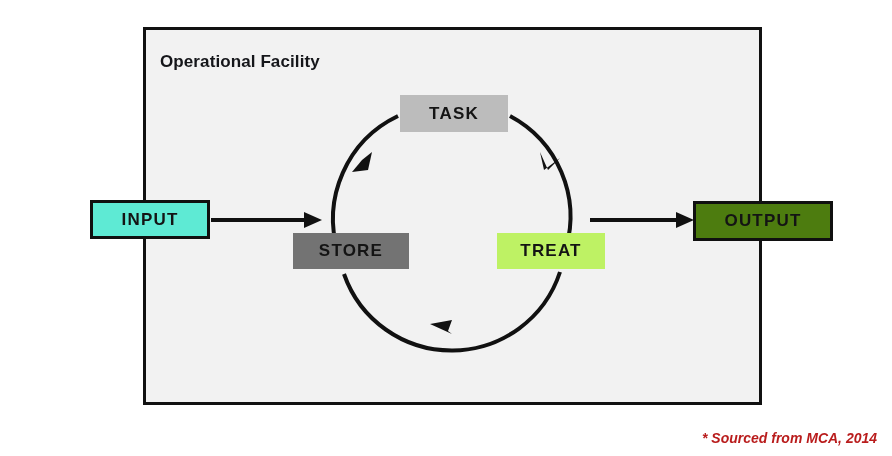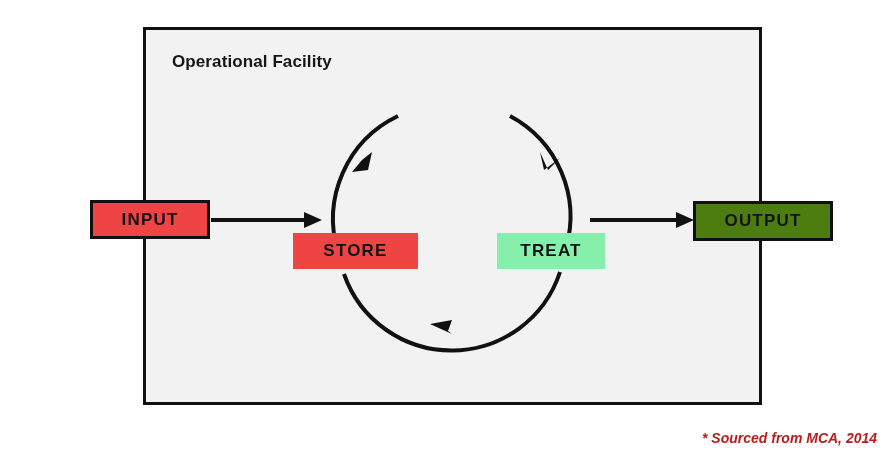--- a/index.html
+++ b/index.html
@@ -22,21 +22,21 @@
     left: 143px;
     top: 27px;
     width: 619px;
     height: 378px;
     background: #f2f2f2;
     border: 3px solid #111111;
     box-sizing: border-box;
   }
   #facility-title {
     position: absolute;
-    left: 172px;
+    left: 160px;
     top: 52px;
     font-size: 17px;
     font-weight: bold;
     color: #15161a;
     letter-spacing: 0.1px;
     white-space: nowrap;
   }
 
   
   #diagram-svg {
@@ -57,21 +57,21 @@
     font-weight: bold;
     color: #141414;
     box-sizing: border-box;
     letter-spacing: 1.2px;
   }
   #node-input {
     left: 90px;
     top: 200px;
     width: 120px;
     height: 39px;
-    background: #ef4444;
+    background: #5eead4;
     border: 3px solid #101010;
     font-size: 17px;
   }
   #node-output {
     left: 693px;
     top: 201px;
     width: 140px;
     height: 40px;
     background: #4d7c0f;
     border: 3px solid #101010;
@@ -81,31 +81,31 @@
     left: 400px;
     top: 95px;
     width: 108px;
     height: 37px;
     background: #bcbcbc;
     font-size: 17px;
   }
   #node-store {
     left: 293px;
     top: 233px;
-    width: 125px;
+    width: 116px;
     height: 36px;
-    background: #ef4444;
+    background: #737373;
     font-size: 17px;
   }
   #node-treat {
     left: 497px;
     top: 233px;
     width: 108px;
     height: 36px;
-    background: #86efac;
+    background: #bef264;
     font-size: 17px;
   }
 
   
   #source-note {
     position: absolute;
     left: 702px;
     top: 430px;
     font-size: 14px;
     font-weight: bold;
@@ -142,20 +142,21 @@
 
     <line x1="211" y1="220" x2="307" y2="220" stroke="#111111" stroke-width="4"></line>
     <path d="M 322 220 L 304 212 L 304 228 Z" fill="#111111"></path>
 
     <line x1="590" y1="220" x2="679" y2="220" stroke="#111111" stroke-width="4"></line>
     <path d="M 694 220 L 676 212 L 676 228 Z" fill="#111111"></path>
   </svg>
 
   <div class="node" id="node-input">INPUT</div>
 
+  <div class="node" id="node-task">TASK</div>
 
   <div class="node" id="node-store">STORE</div>
 
   <div class="node" id="node-treat">TREAT</div>
 
   <div class="node" id="node-output">OUTPUT</div>
 
   <div id="source-note">* Sourced from MCA, 2014</div>
 
 </div>

